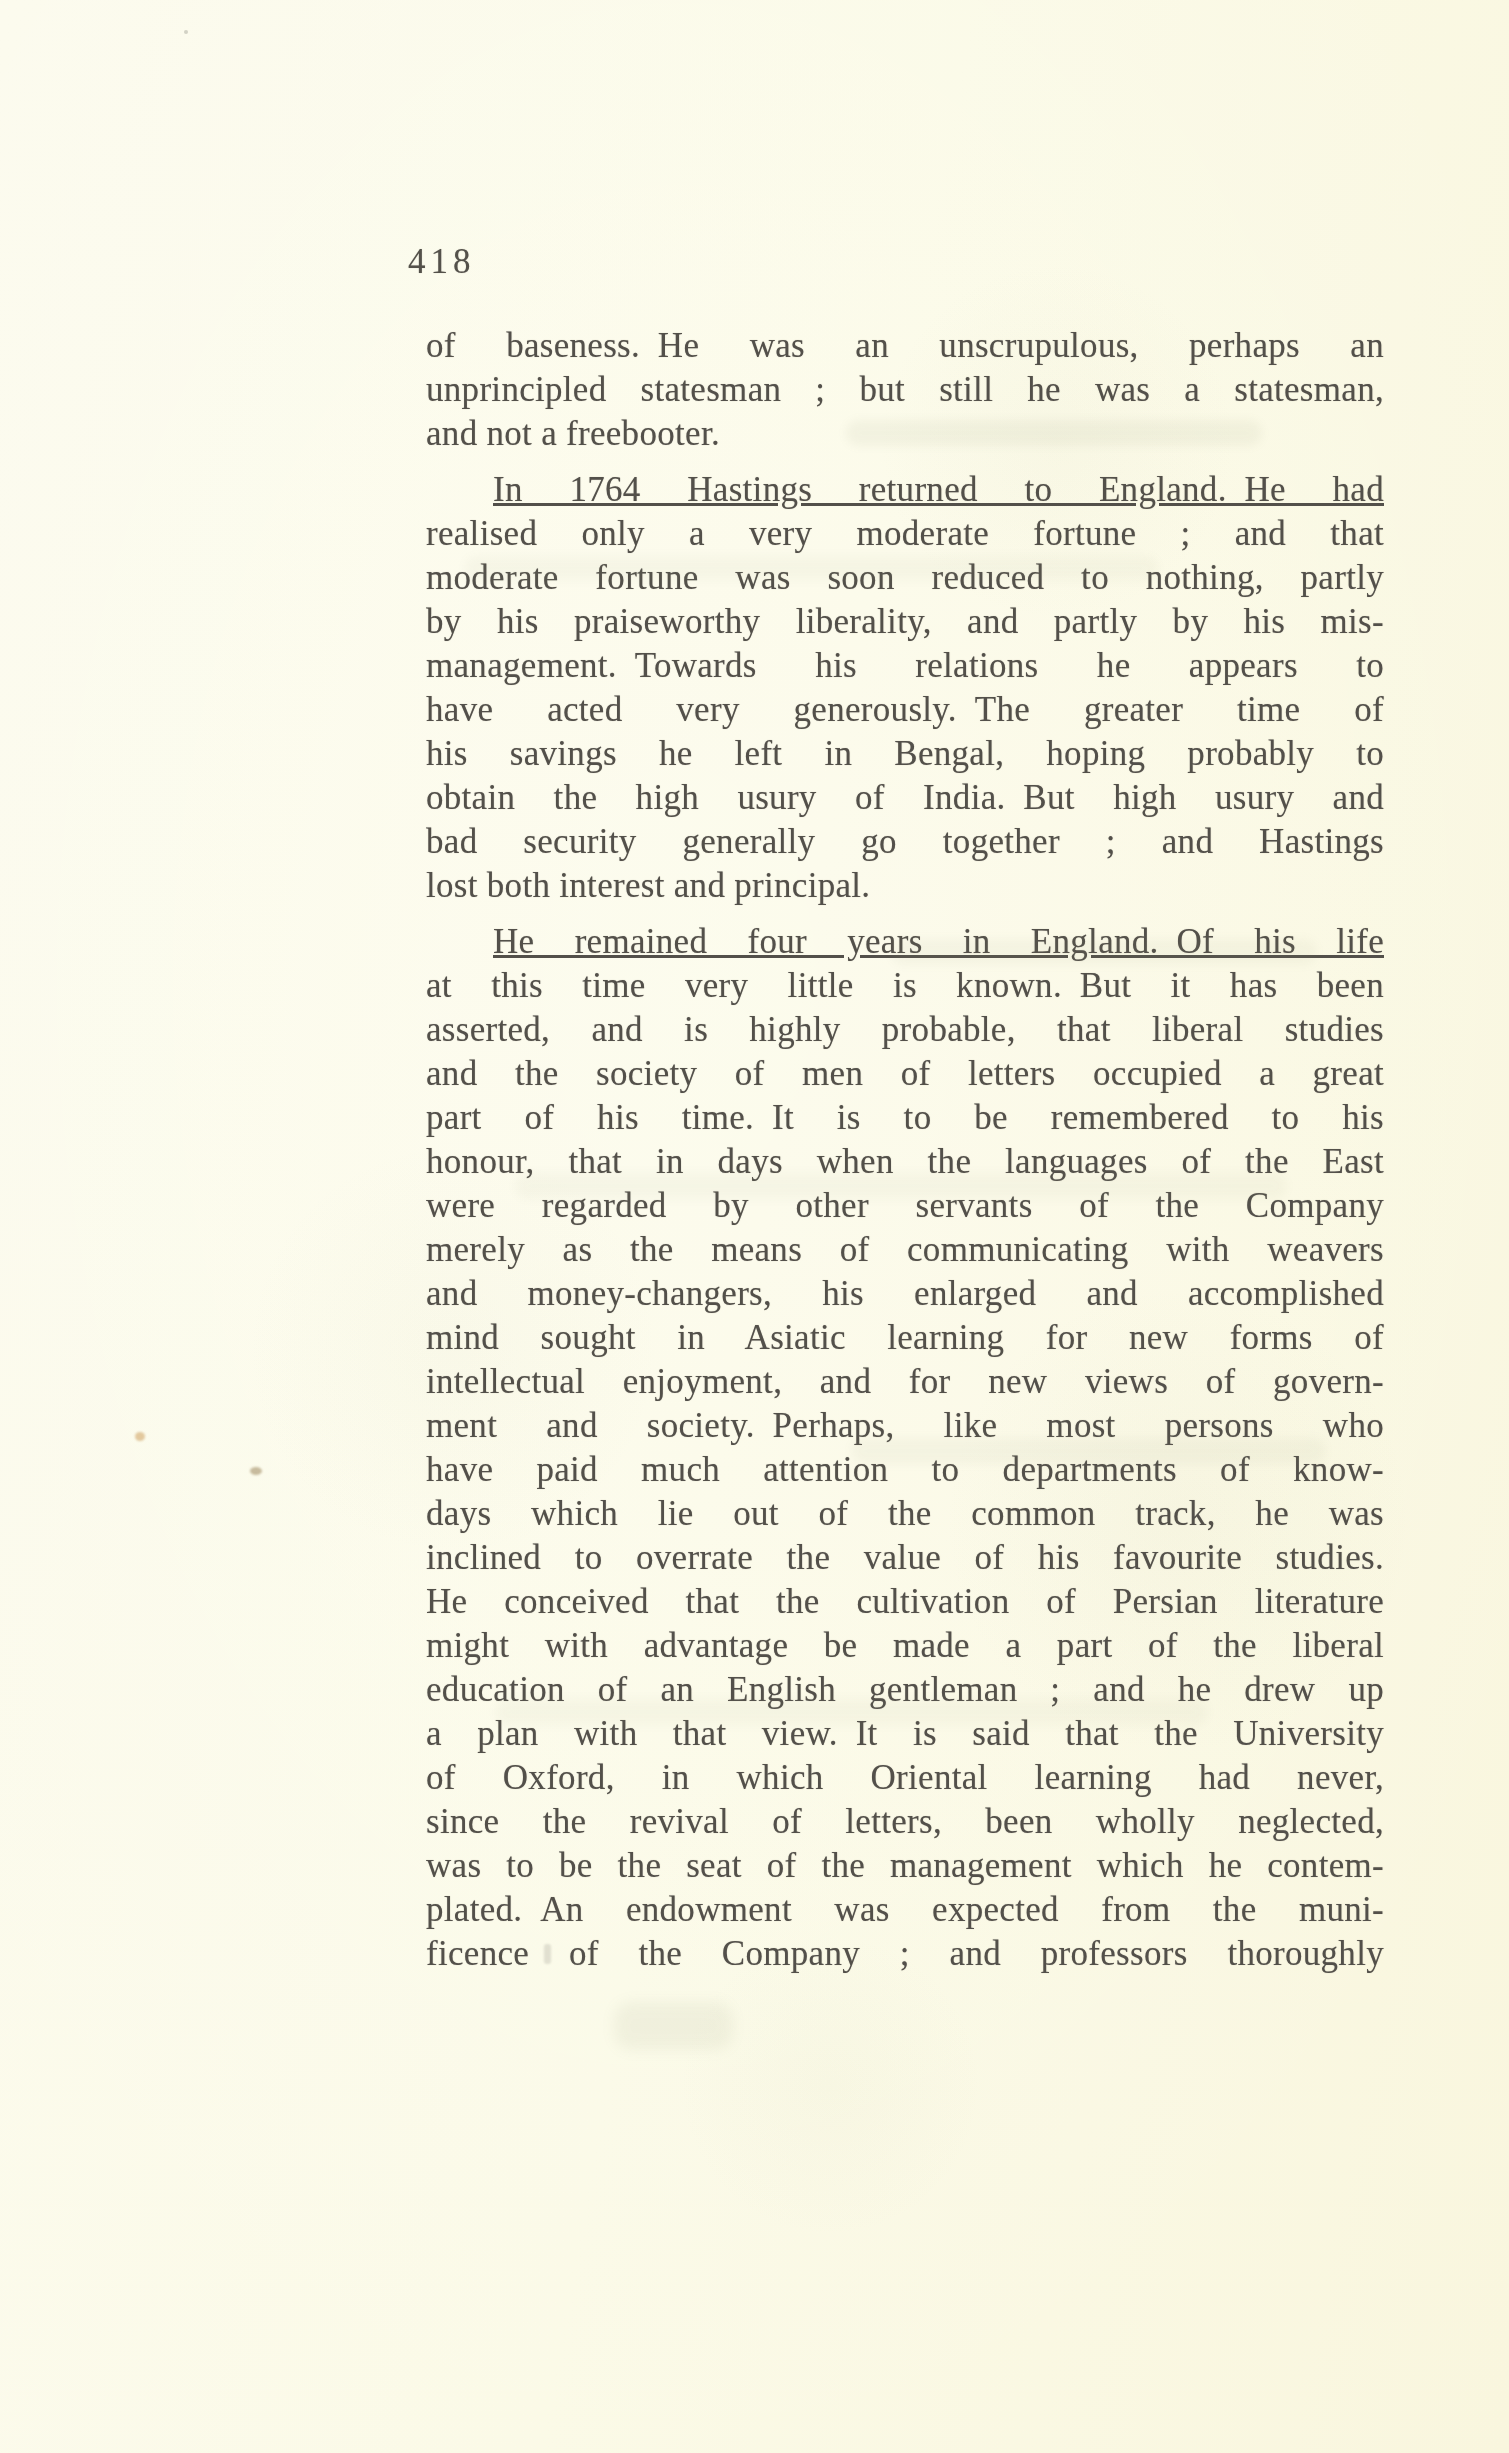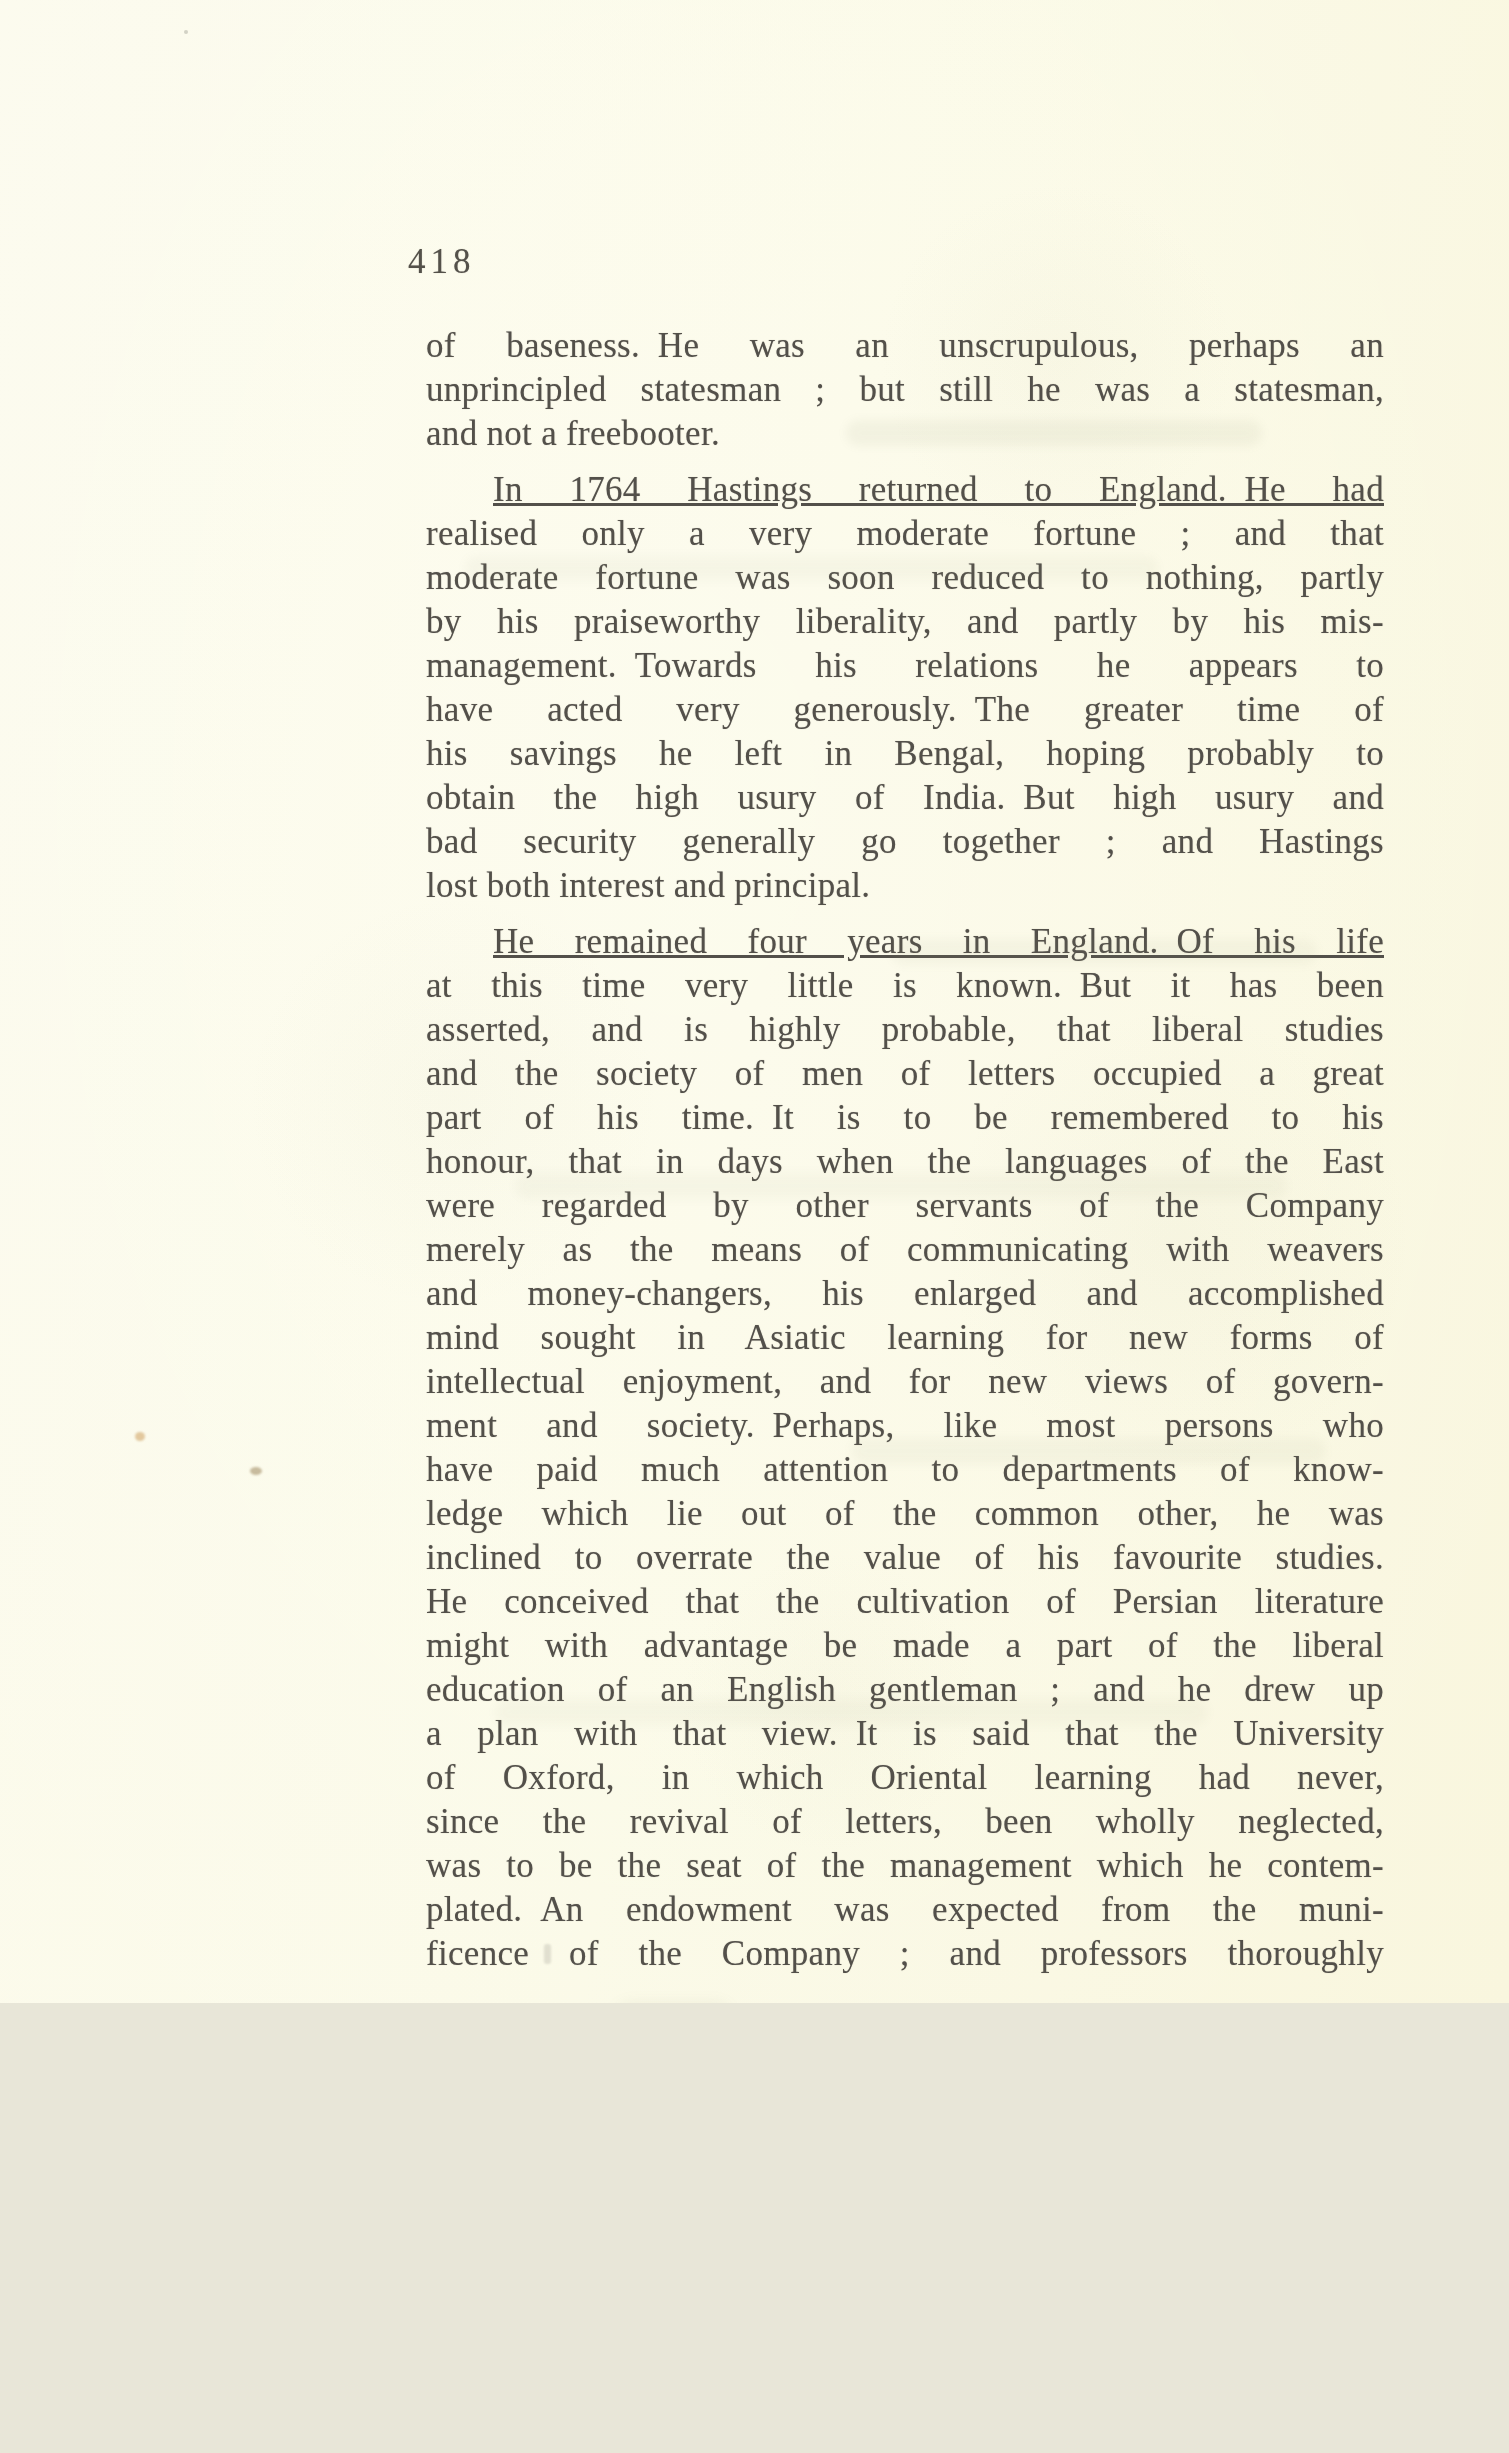--- a/index.html
+++ b/index.html
@@ -3,21 +3,21 @@
 <meta charset="utf-8">
 <style>
   html, body {
     margin: 0;
     padding: 0;
     background: #e8e6d8;
   }
   .page {
     position: relative;
     width: 1510px;
-    height: 2003px;
+    height: 2453px;
     overflow: hidden;
     background:
       radial-gradient(ellipse 1386px 2178px at 45% 40%, rgba(255,255,248,0.35), rgba(255,255,248,0) 70%),
       linear-gradient(100deg, #fcfbee 0%, #fbfae7 50%, #f9f6de 100%);
     font-family: "Liberation Serif", "DejaVu Serif", serif;
     color: #514e46;
   }
   
   .texture {
     position: absolute;
@@ -131,21 +131,21 @@
         <div class="line">and the society of men of letters occupied a great</div>
         <div class="line">part of his time. It is to be remembered to his</div>
         <div class="line">honour, that in days when the languages of the East</div>
         <div class="line">were regarded by other servants of the Company</div>
         <div class="line">merely as the means of communicating with weavers</div>
         <div class="line">and money-changers, his enlarged and accomplished</div>
         <div class="line">mind sought in Asiatic learning for new forms of</div>
         <div class="line">intellectual enjoyment, and for new views of govern-</div>
         <div class="line">ment and society. Perhaps, like most persons who</div>
         <div class="line">have paid much attention to departments of know-</div>
-        <div class="line">ledge which lie out of the common other, he was</div>
+        <div class="line">days which lie out of the common track, he was</div>
         <div class="line">inclined to overrate the value of his favourite studies.</div>
         <div class="line">He conceived that the cultivation of Persian literature</div>
         <div class="line">might with advantage be made a part of the liberal</div>
         <div class="line">education of an English gentleman ; and he drew up</div>
         <div class="line">a plan with that view. It is said that the University</div>
         <div class="line">of Oxford, in which Oriental learning had never,</div>
         <div class="line">since the revival of letters, been wholly neglected,</div>
         <div class="line">was to be the seat of the management which he contem-</div>
         <div class="line">plated. An endowment was expected from the muni-</div>
         <div class="line">ficence of the Company ; and professors thoroughly</div>

